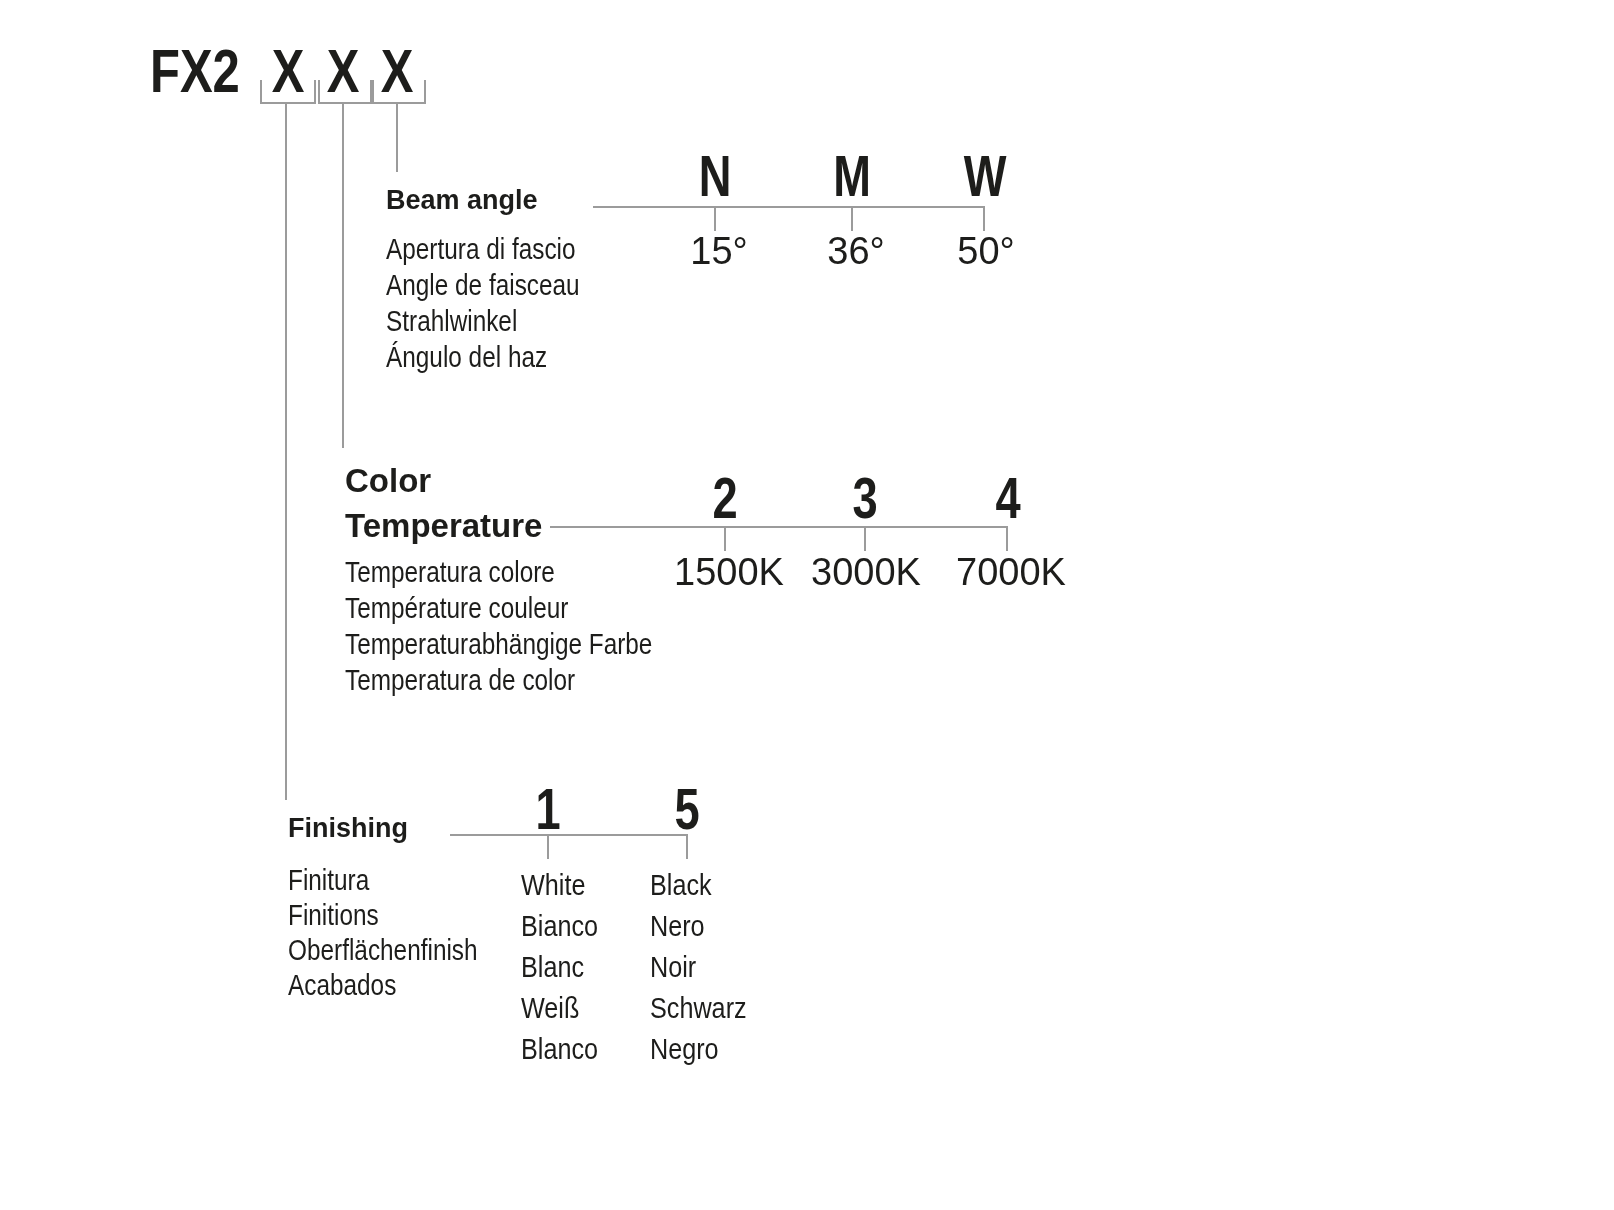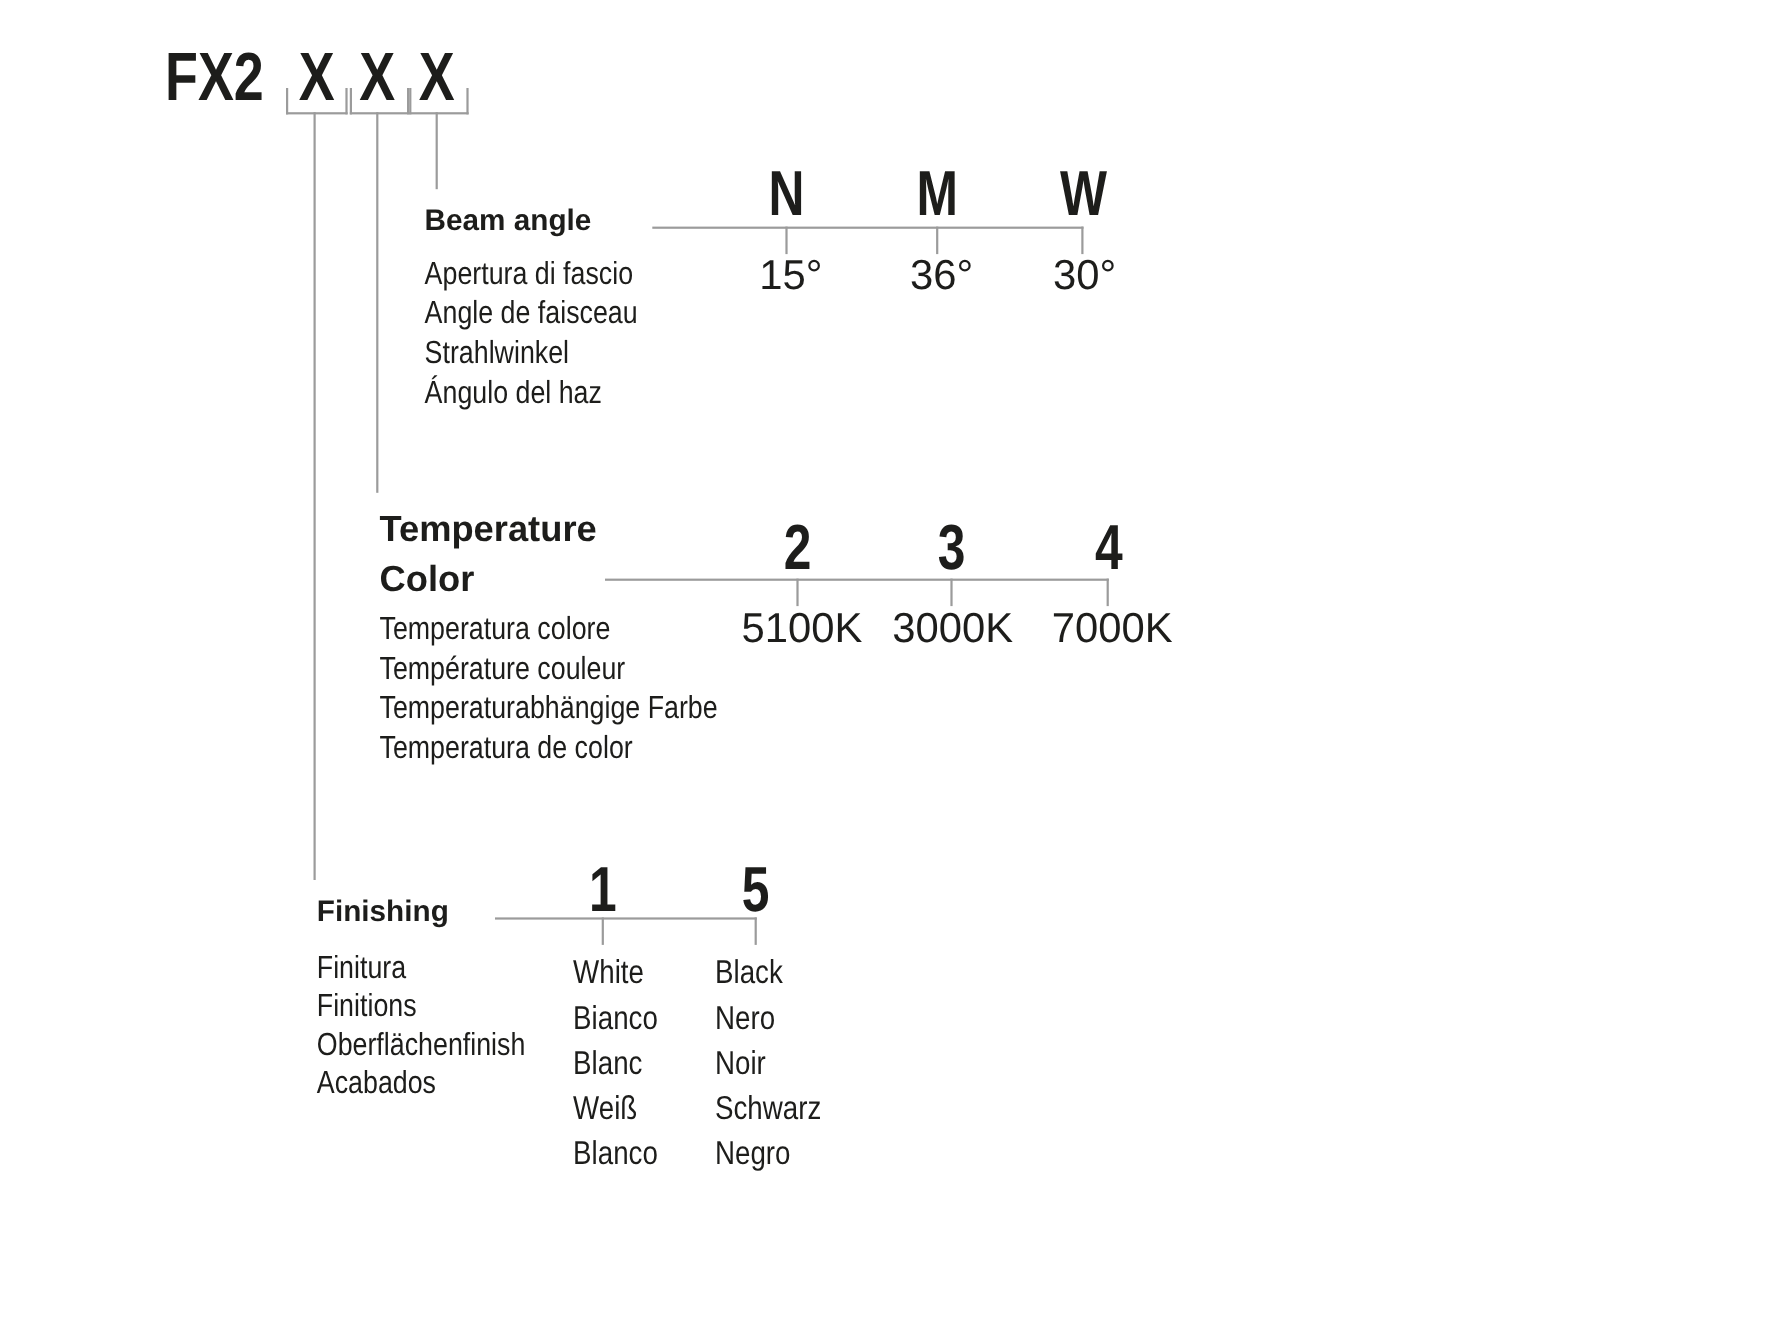--- a/index.html
+++ b/index.html
@@ -49,44 +49,44 @@
   <div class="vline" style="left:714px;top:206px;height:25px;"></div>
   <div class="vline" style="left:851px;top:206px;height:25px;"></div>
   <div class="vline" style="left:983px;top:206px;height:25px;"></div>
 
   <div class="abs opt-glyph" style="left:715px;top:147px;">N</div>
   <div class="abs opt-glyph" style="left:852px;top:147px;">M</div>
   <div class="abs opt-glyph" style="left:985px;top:147px;">W</div>
 
   <div class="abs val" style="left:719px;top:236px;">15°</div>
   <div class="abs val" style="left:856px;top:236px;text-align:right;">36°</div>
-  <div class="abs val" style="left:986px;top:236px;">30°</div>
+  <div class="abs val" style="left:986px;top:236px;">50°</div>
 
   <div class="abs sub" style="left:386px;top:231px;">
     <div>Apertura di fascio</div>
     <div>Angle de faisceau</div>
     <div>Strahlwinkel</div>
     <div>Ángulo del haz</div>
   </div>
 
   <div class="abs sec-title-2l" style="left:345px;top:458px;">
+    <div>Color</div>
     <div>Temperature</div>
-    <div>Color</div>
   </div>
 
   <div class="hline" style="left:550px;top:526px;width:458px;"></div>
   <div class="vline" style="left:724px;top:526px;height:25px;"></div>
   <div class="vline" style="left:864px;top:526px;height:25px;"></div>
   <div class="vline" style="left:1006px;top:526px;height:25px;"></div>
 
   <div class="abs opt-glyph" style="left:725px;top:469px;">2</div>
   <div class="abs opt-glyph" style="left:865px;top:469px;">3</div>
   <div class="abs opt-glyph" style="left:1008px;top:469px;">4</div>
 
-  <div class="abs val" style="left:729px;top:557px;">5100K</div>
+  <div class="abs val" style="left:729px;top:557px;">1500K</div>
   <div class="abs val" style="left:866px;top:557px;">3000K</div>
   <div class="abs val" style="left:1011px;top:557px;">7000K</div>
 
   <div class="abs sub" style="left:345px;top:554px;">
     <div>Temperatura colore</div>
     <div>Température couleur</div>
     <div>Temperaturabhängige Farbe</div>
     <div>Temperatura de color</div>
   </div>
 

